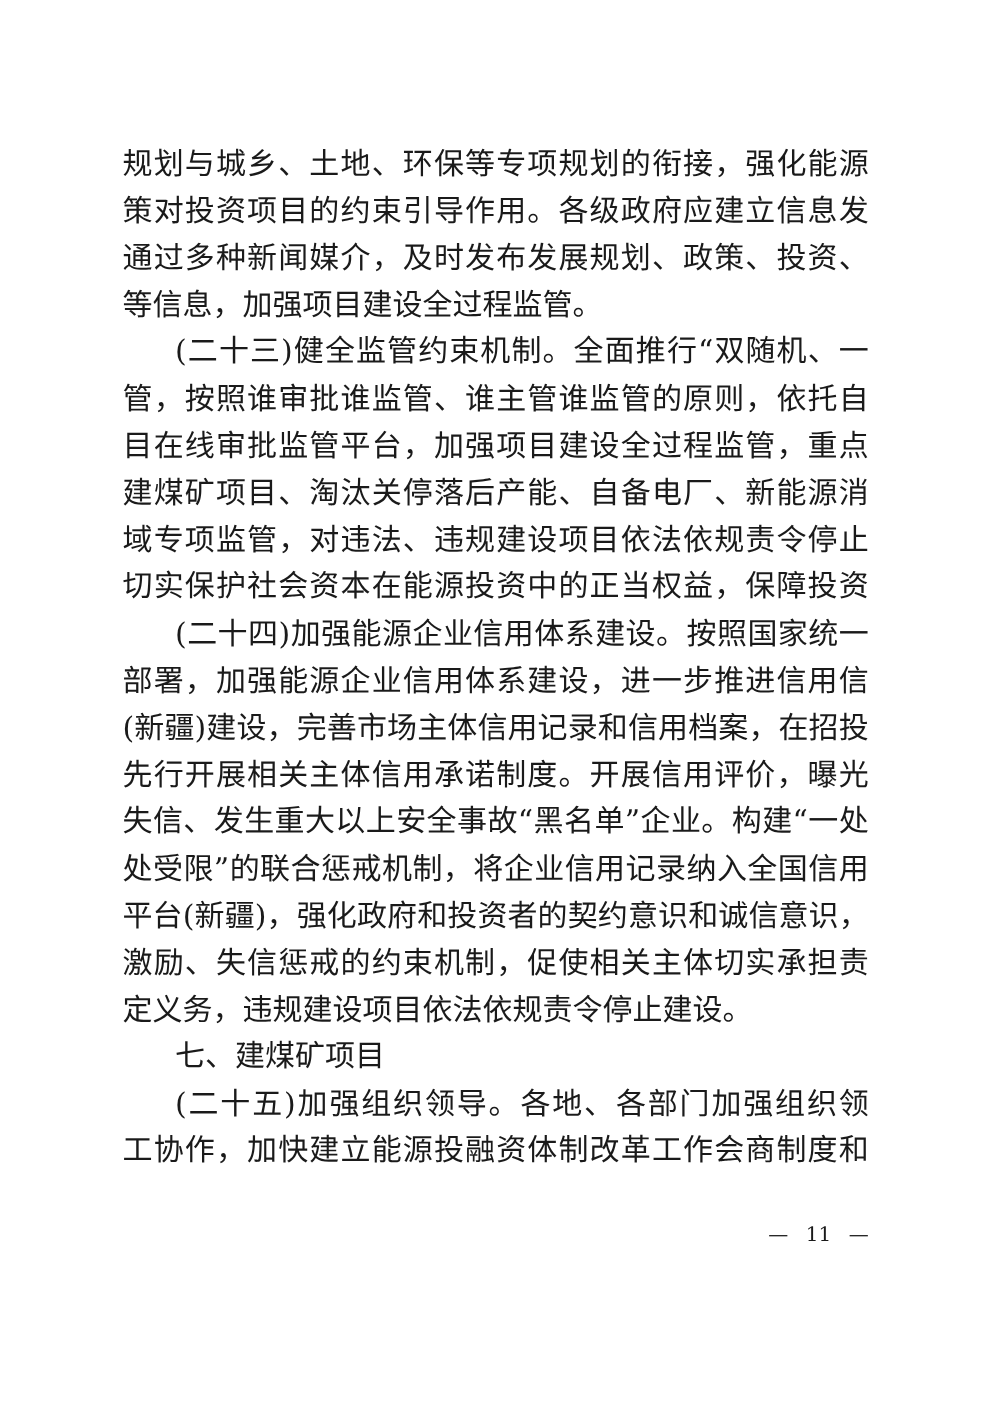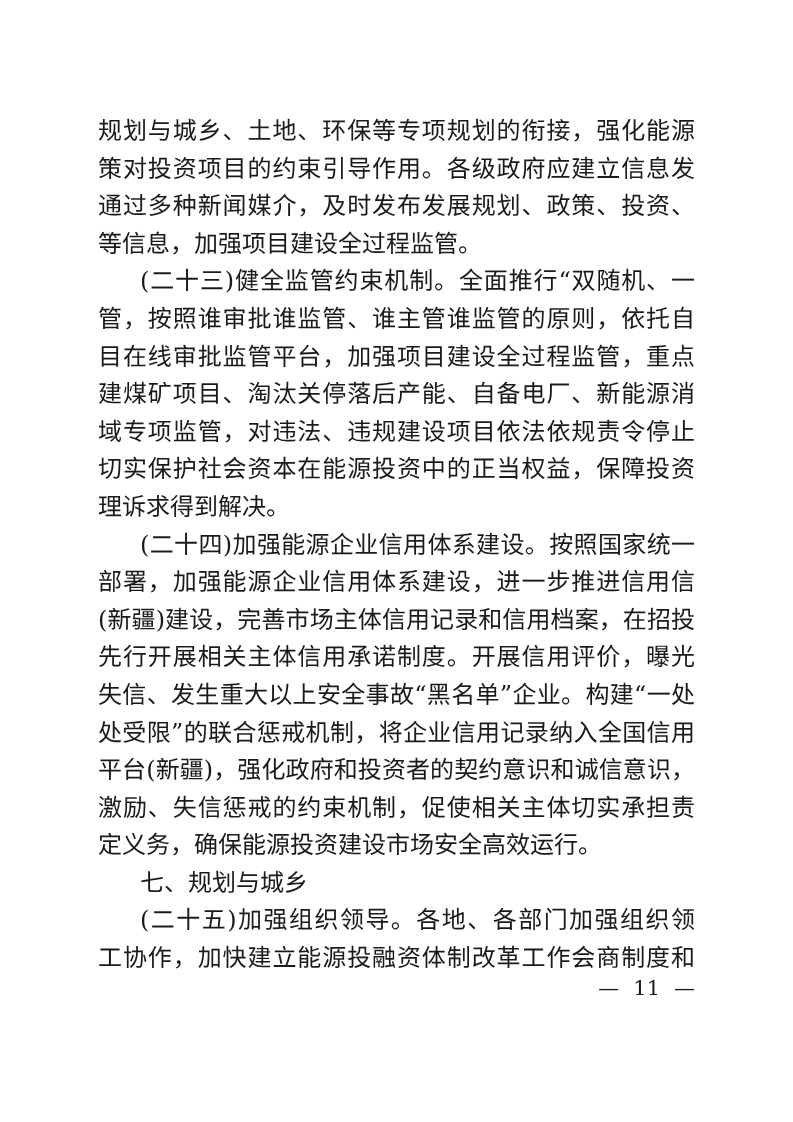--- a/index.html
+++ b/index.html
@@ -39,21 +39,21 @@
   }
   .line.indent {
     text-indent: 42px;
   }
   .footer {
     position: absolute;
     left: 98px;
     top: 976px;
     width: 597px;
     text-align: right;
-    font-size: 21px;
+    font-size: 16px;
     line-height: 24px;
     color: #1a1a1a;
   }
   .footer .pagenum {
     display: inline-block;
     margin: 0 14px;
     font-family: "DejaVu Serif", "Liberation Serif", serif;
   }
 </style>
 </head>
@@ -66,30 +66,29 @@
   <div class="line fill">规划与城乡、土地、环保等专项规划的衔接，强化能源规划、产业政</div>
       <div class="line fill">策对投资项目的约束引导作用。各级政府应建立信息发布制度，</div>
       <div class="line fill">通过多种新闻媒介，及时发布发展规划、政策、投资、中介服务机构</div>
       <div class="line">等信息，加强项目建设全过程监管。</div>
       <div class="line indent fill">(二十三)健全监管约束机制。全面推行“双随机、一公开”监</div>
       <div class="line fill">管，按照谁审批谁监管、谁主管谁监管的原则，依托自治区投资项</div>
       <div class="line fill">目在线审批监管平台，加强项目建设全过程监管，重点做好未批先</div>
       <div class="line fill">建煤矿项目、淘汰关停落后产能、自备电厂、新能源消纳等重点领</div>
       <div class="line fill">域专项监管，对违法、违规建设项目依法依规责令停止建设、停产。</div>
       <div class="line fill">切实保护社会资本在能源投资中的正当权益，保障投资者合法合</div>
-      <div class="line">理诉求得到解决。</div>
       <div class="line indent fill">(二十四)加强能源企业信用体系建设。按照国家统一规划和</div>
       <div class="line fill">部署，加强能源企业信用体系建设，进一步推进信用信息共享平台</div>
       <div class="line fill">(新疆)建设，完善市场主体信用记录和信用档案，在招投标等领域</div>
       <div class="line fill">先行开展相关主体信用承诺制度。开展信用评价，曝光严重违法</div>
       <div class="line fill">失信、发生重大以上安全事故“黑名单”企业。构建“一处失信、处</div>
       <div class="line fill">处受限”的联合惩戒机制，将企业信用记录纳入全国信用信息共享</div>
       <div class="line fill">平台(新疆)，强化政府和投资者的契约意识和诚信意识，形成守信</div>
       <div class="line fill">激励、失信惩戒的约束机制，促使相关主体切实承担责任，履行法</div>
-      <div class="line">定义务，确保能源投资建设市场安全高效运行。</div>
-      <div class="line indent">七、规划与城乡</div>
+      <div class="line">定义务，违规建设项目依法依规责令停止建设。</div>
+      <div class="line indent">七、建煤矿项目</div>
       <div class="line indent fill">(二十五)加强组织领导。各地、各部门加强组织领导，做好分</div>
       <div class="line fill">工协作，加快建立能源投融资体制改革工作会商制度和协调机制，</div>
     </div>
 
   <div class="footer"><span>—</span><span class="pagenum">11</span><span>—</span></div>
 
 </div>
 
 </body></html>

